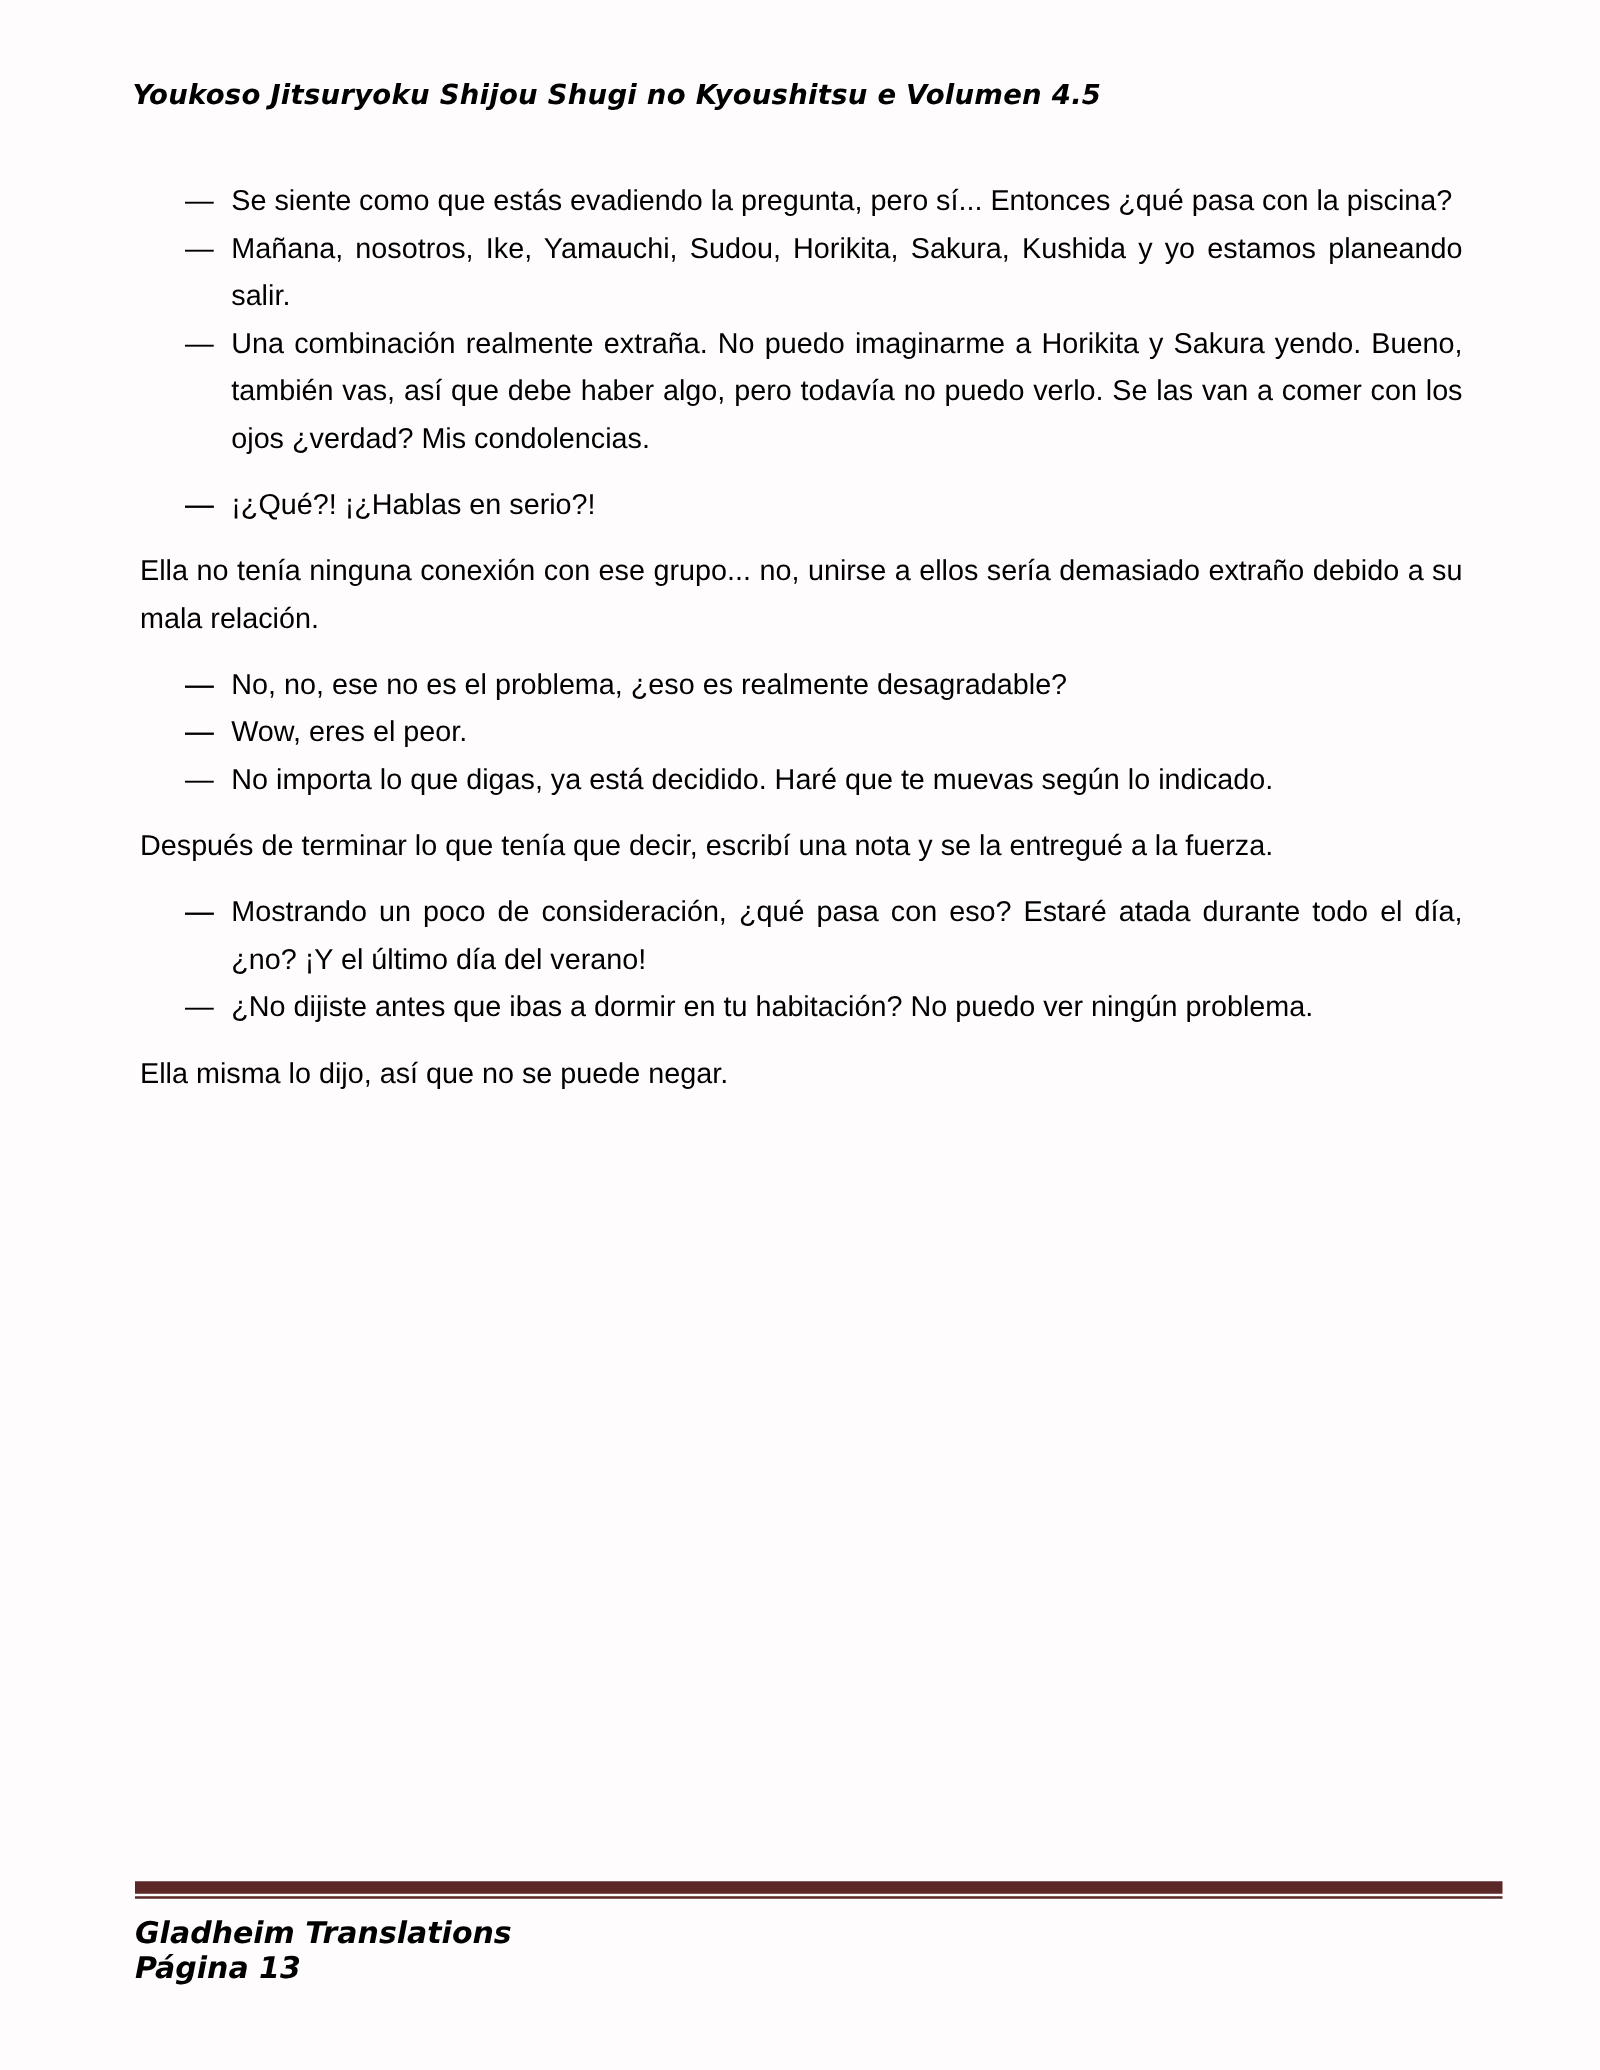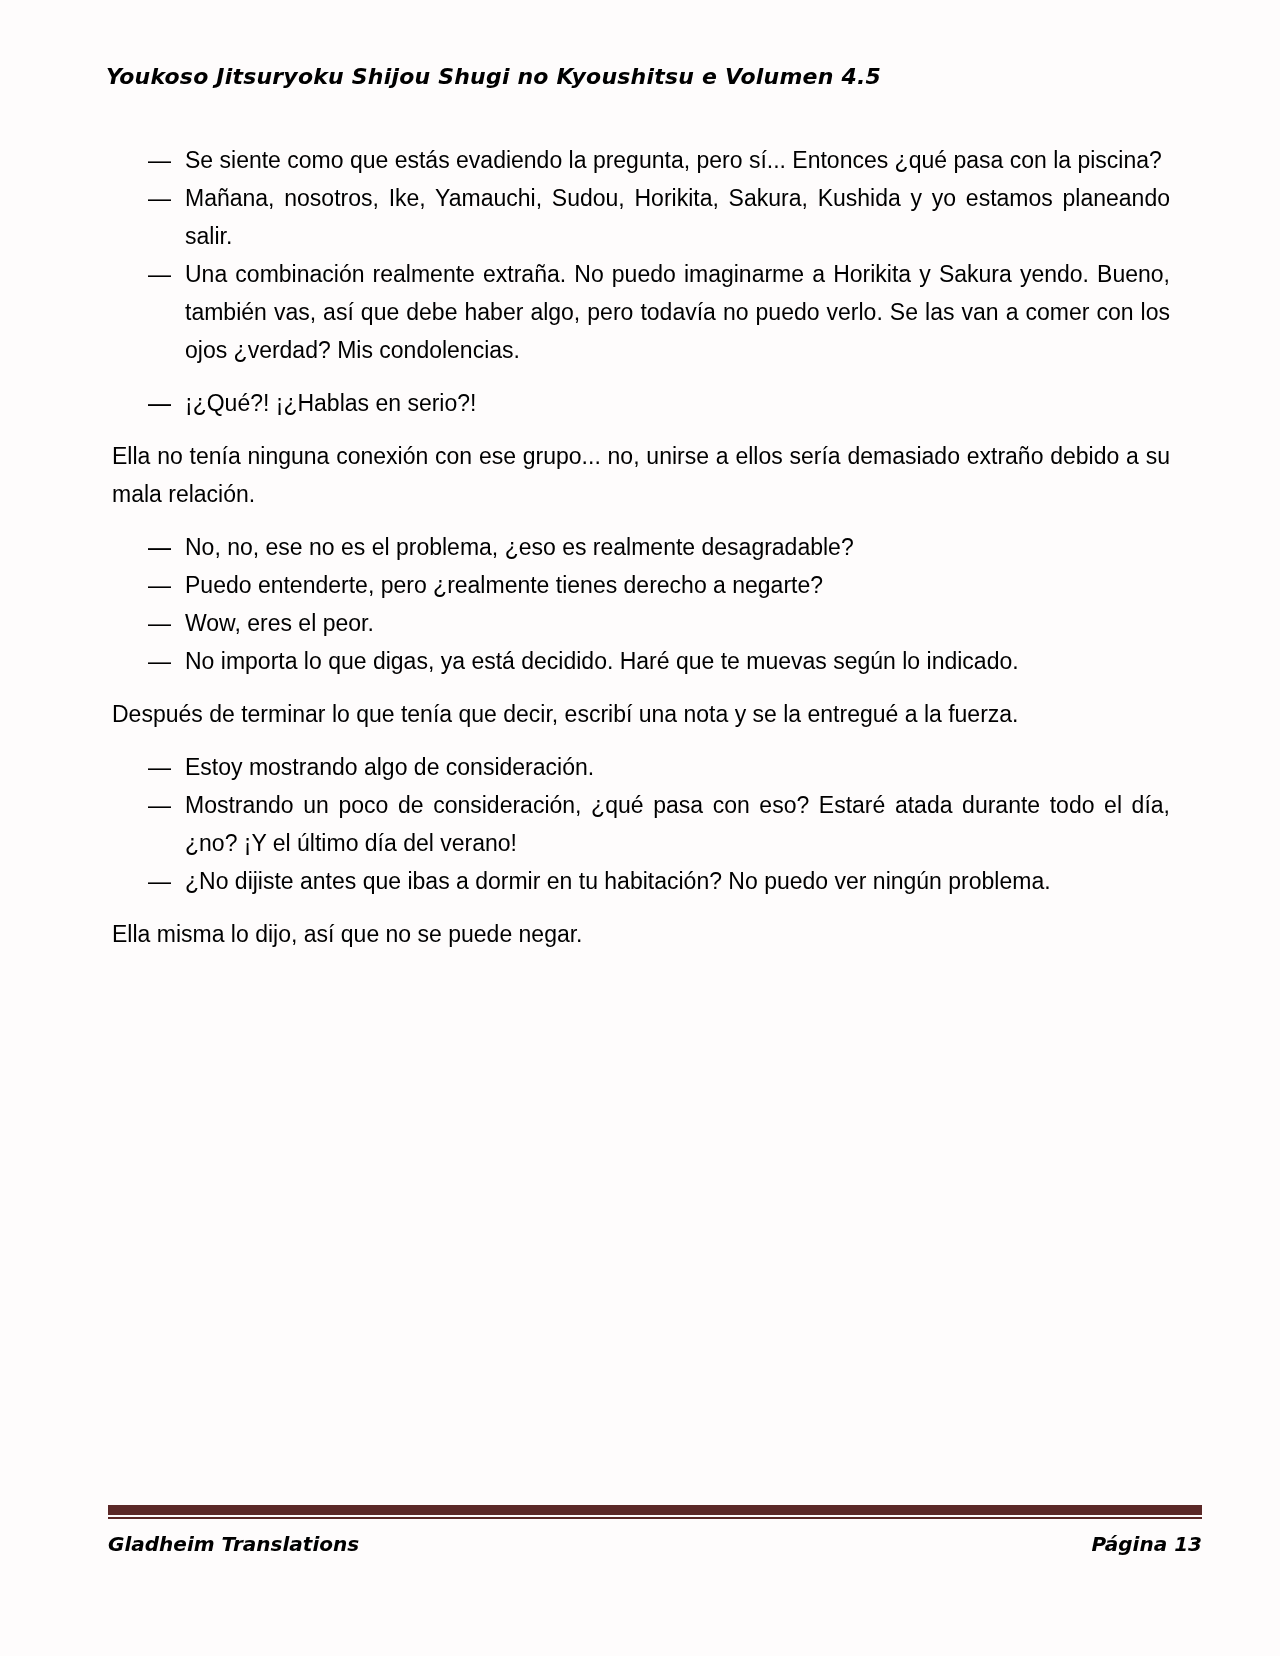--- a/index.html
+++ b/index.html
@@ -58,21 +58,22 @@
     position: absolute;
     left: 108px;
     right: 106px;
     top: 1532px;
     display: flex;
     justify-content: space-between;
     align-items: baseline;
     font-family: "DejaVu Sans", sans-serif;
     font-weight: bold;
     font-style: italic;
-    font-size: 20px;
+    font-size: 24px;
+    flex-direction: column;
   }
 </style>
 </head>
 <body>
 
 <div class="page" style="background: rgb(254, 252, 252); color: rgb(0, 0, 0);">
 
   <div class="doc-header">Youkoso Jitsuryoku Shijou Shugi no Kyoushitsu e Volumen 4.5</div>
 
   <div class="content">
@@ -102,35 +103,35 @@
     <p class="para narration">Ella no tenía ninguna conexión con ese grupo... no, unirse a ellos sería demasiado extraño debido a su mala relación.</p>
 
     <div class="group">
       <div class="para dialogue">
         <span class="dash">—</span>
       </div>
       <div class="para dialogue">
         <span class="dash">—</span><span>No, no, ese no es el problema, ¿eso es realmente desagradable?</span>
       </div>
       <div class="para dialogue">
-        <span class="dash">—</span><span>Puedo entenderte, pero ¿realmente tienes derecho a negarte?</span>
+        <span class="dash">—</span>
       </div>
       <div class="para dialogue">
         <span class="dash">—</span><span>Wow, eres el peor.</span>
       </div>
       <div class="para dialogue">
         <span class="dash">—</span><span>No importa lo que digas, ya está decidido. Haré que te muevas según lo indicado.</span>
       </div>
     </div>
 
     <p class="para narration">Después de terminar lo que tenía que decir, escribí una nota y se la entregué a la fuerza.</p>
 
     <div class="group">
       <div class="para dialogue">
-        <span class="dash">—</span><span>Estoy mostrando algo de consideración.</span>
+        <span class="dash">—</span>
       </div>
       <div class="para dialogue">
         <span class="dash">—</span><span>Mostrando un poco de consideración, ¿qué pasa con eso? Estaré atada durante todo el día, ¿no? ¡Y el último día del verano!</span>
       </div>
       <div class="para dialogue">
         <span class="dash">—</span><span>¿No dijiste antes que ibas a dormir en tu habitación? No puedo ver ningún problema.</span>
       </div>
     </div>
 
     <p class="para narration">Ella misma lo dijo, así que no se puede negar.</p>

